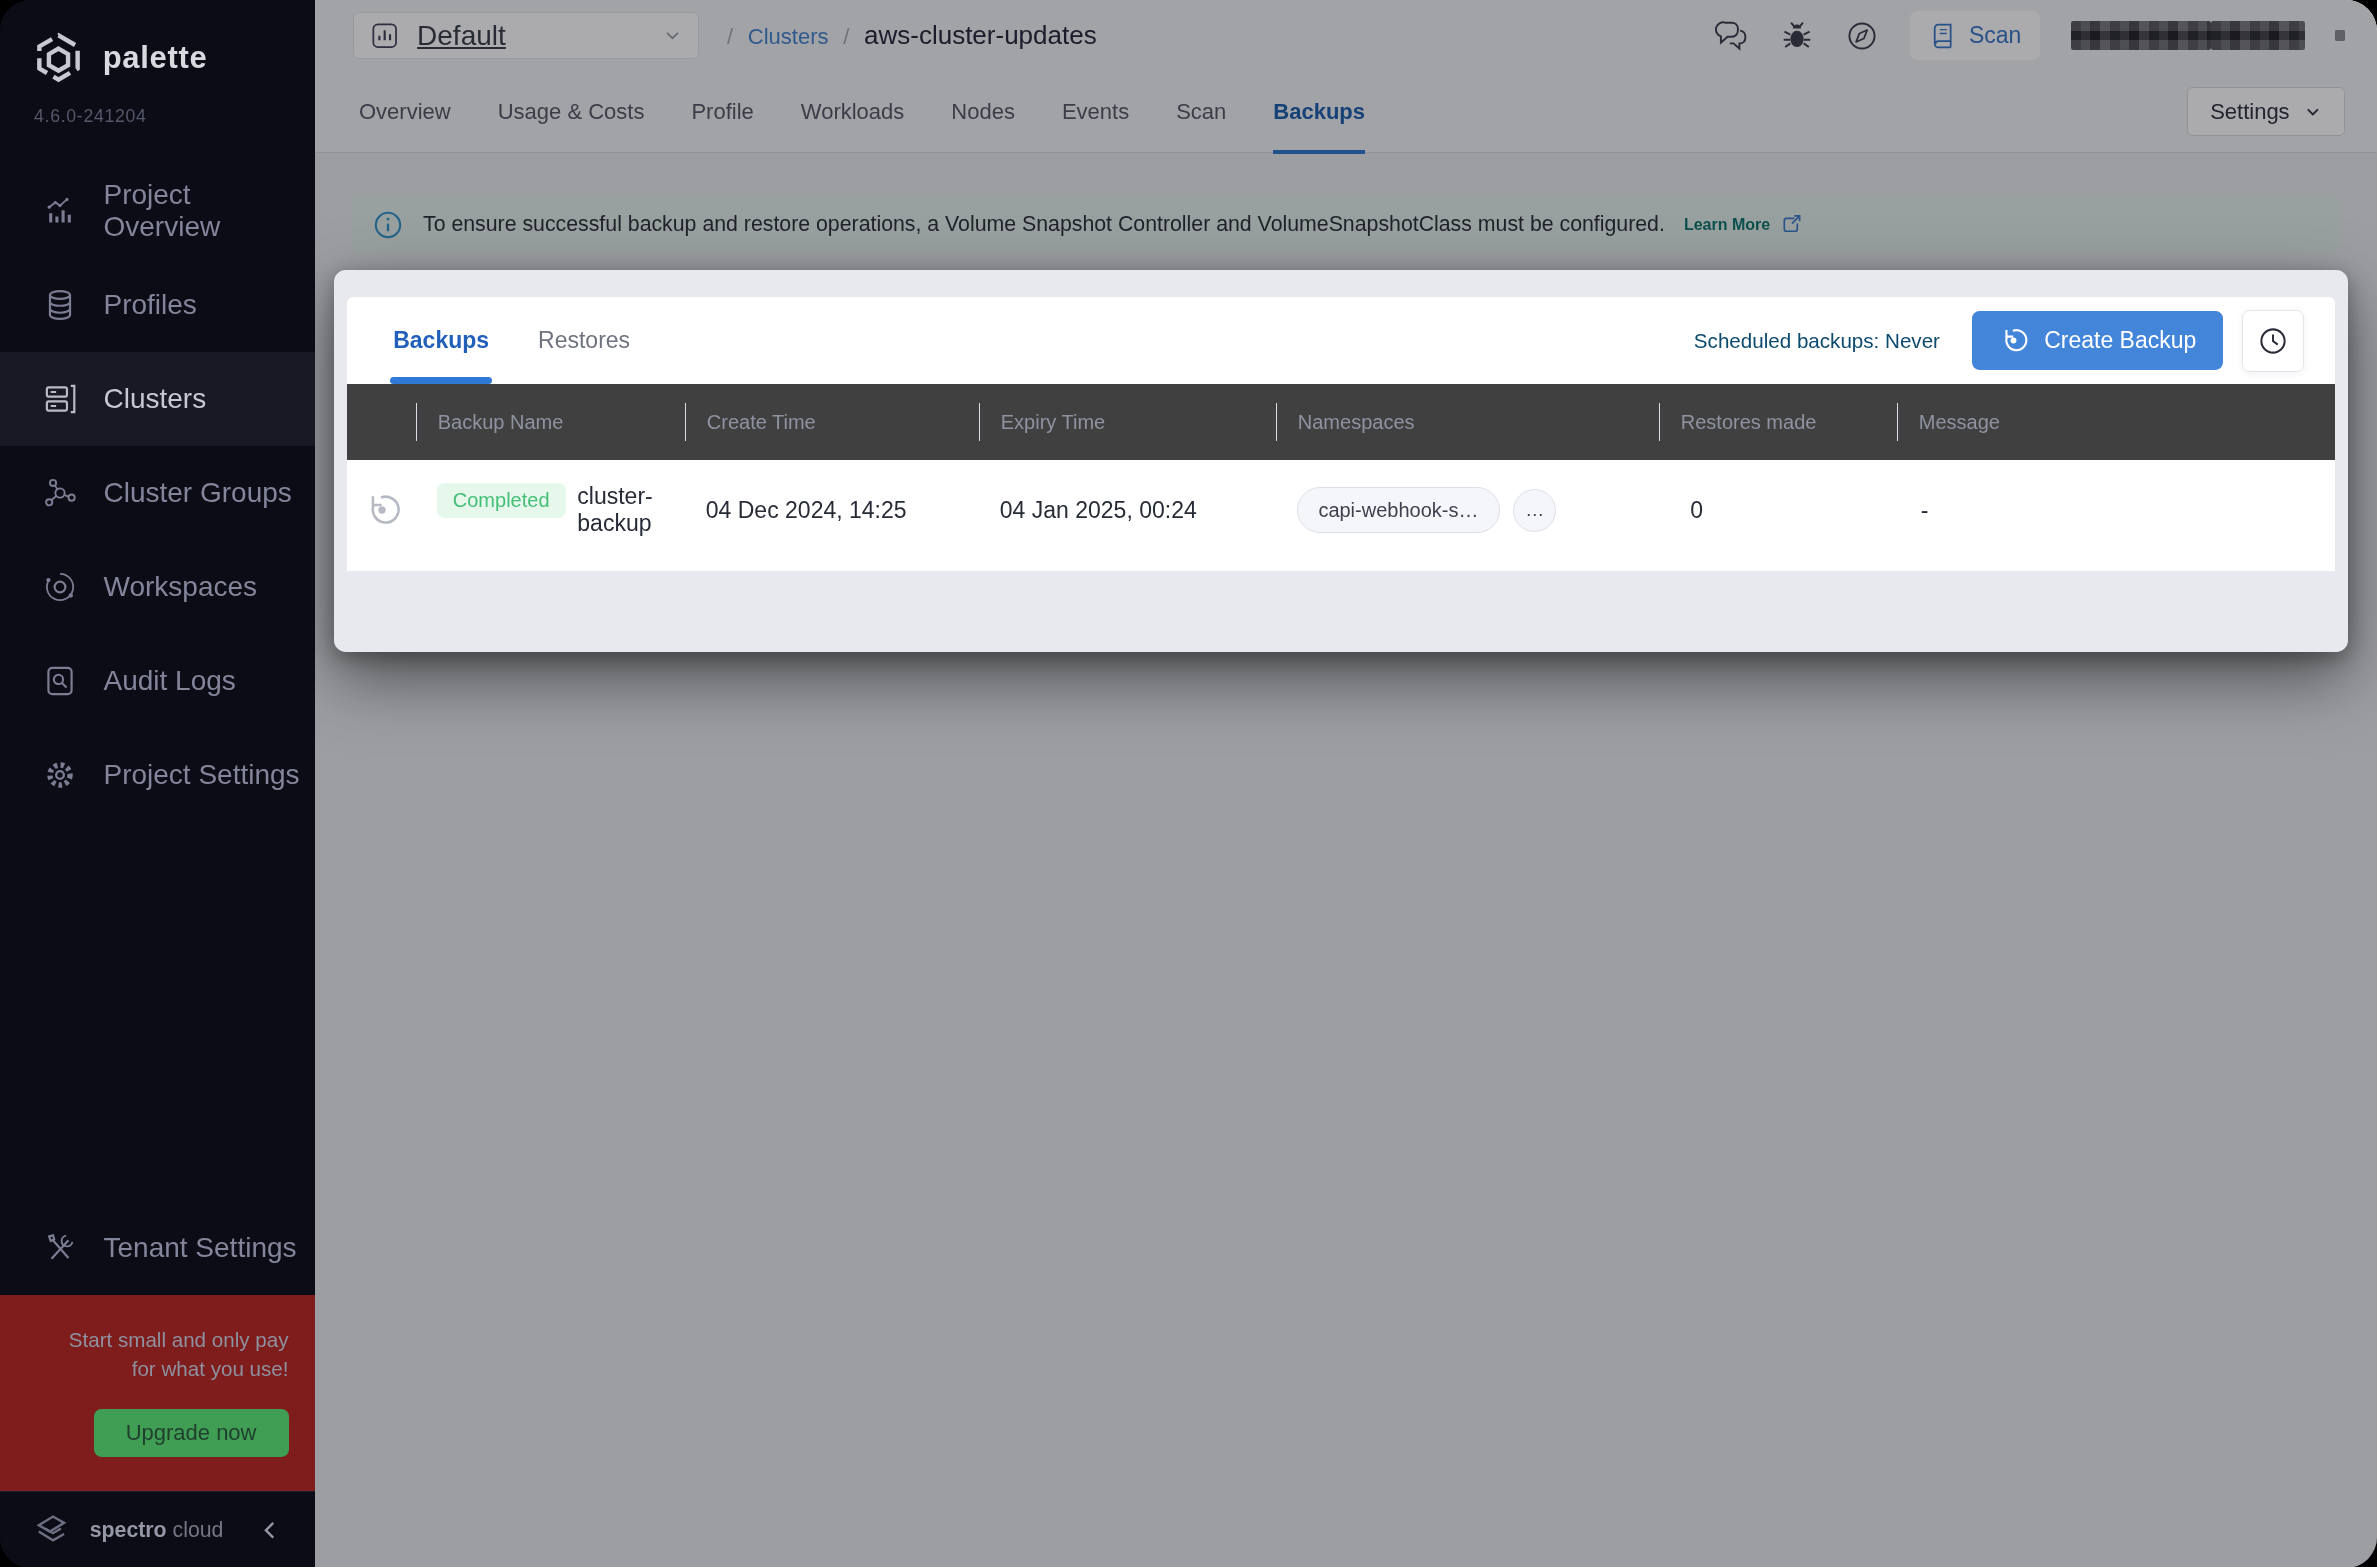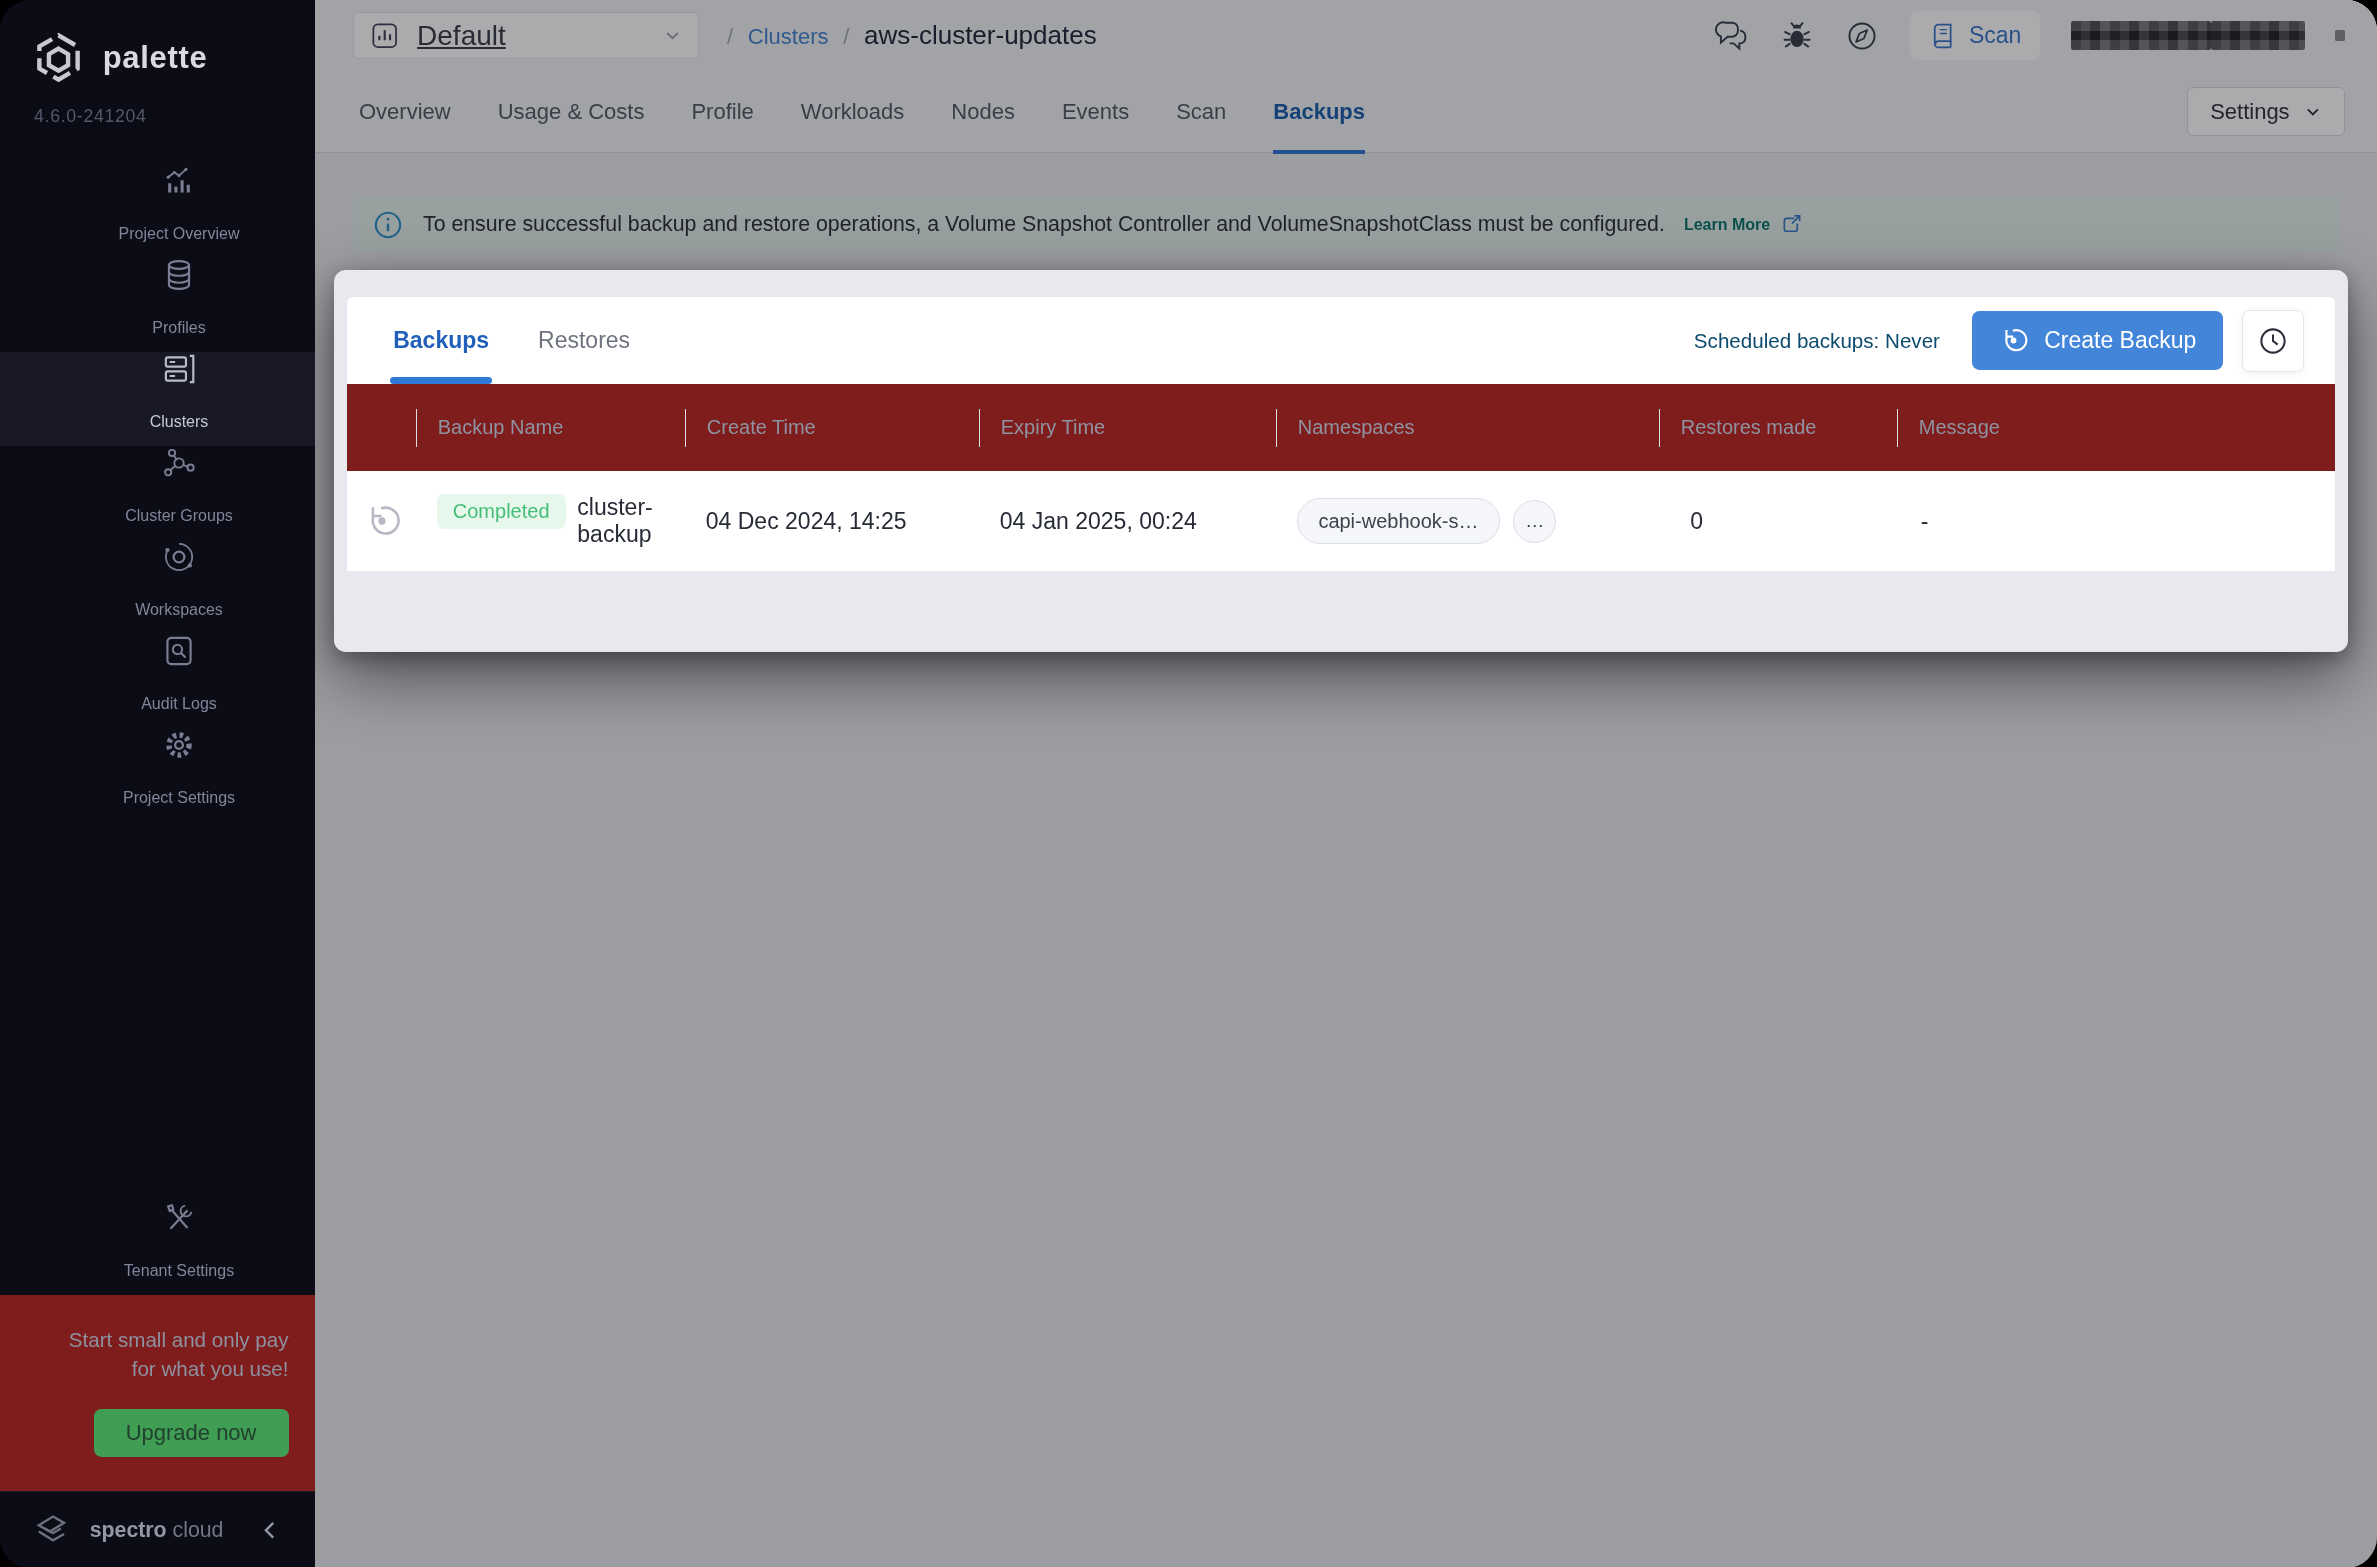--- a/index.html
+++ b/index.html
@@ -14,21 +14,21 @@
 
   
   .sidebar{ width:315px; min-width:315px; background:#0c0c17; display:flex;
     flex-direction:column; color:#83869a; position:relative; z-index:80; }
   .logo-row{ display:flex; align-items:center; gap:17.7px; padding:31px 0 0 32px; }
   .logo-mark{ width:53px; height:53px; color:#c7c8d2; }
   .brand{ font-size:31px; font-weight:700; color:#d9dae0; letter-spacing:0.7px; }
   .version{ padding:22px 8px 0 34px; font-size:17.7px; color:#55586a; letter-spacing:0.7px; }
   .nav{ margin-top:37px; }
   .nav-item{ height:94px; display:flex; align-items:center; gap:26.5px;
-    padding-left:43px; font-size:16px; color:#83869a; cursor:pointer;flex-direction:column; }
+    padding-left:43px; font-size:28px; color:#83869a; cursor:pointer; }
   .nav-item .ni{ width:34px; height:34px; color:#7b7e92; flex:none; }
   .nav-item.active{ background:#191926; color:#c6c9d4; }
   .nav-item.active .ni{ color:#b9bcc8; }
   .side-spacer{ flex:1; }
   .promo{ background:#7f1d1d; padding:31px 26.5px 34px; text-align:right; }
   .promo-line{ font-size:20.6px; color:#8e91a0; line-height:1.4; }
   .upgrade-btn{ display:inline-block; margin-top:25px; background:#3f9e53; color:#21402e;
     font-size:22px; font-weight:500; padding:11px 32px; border-radius:7.4px; cursor:pointer; }
   .side-footer{ height:77px; border-top:0.7px solid #1d1d2b; background:#0c0c17;
     display:flex; align-items:center; gap:17.7px; padding:0 34px; }
@@ -102,21 +102,21 @@
   .create-btn{ margin-left:32px; height:59px; background:#4385d9; color:#fff;
     border-radius:7.4px; display:flex; align-items:center; gap:14.7px; padding:0 26.5px;
     font-size:23px; cursor:pointer; }
   .create-btn .ri{ width:31px; height:31px; color:#fff; }
   .clock-btn{ margin-left:19px; width:62px; height:62px; background:#fff;
     border:0.7px solid #e3e5eb; border-radius:7.4px; display:flex; align-items:center;
     justify-content:center; box-shadow:0 1.5px 5.9px rgba(20,30,60,.06); cursor:pointer; }
   .clock-btn .ci{ width:32px; height:32px; color:#2c2f3a; }
 
   .tgrid{ display:grid; grid-template-columns:69px 269px 294px 297px 383px 238px 1fr; }
-  .thead{ height:87px; background:#7f1d1d; align-items:center; }
+  .thead{ height:76px; background:#404040; align-items:center; }
   .th{ display:flex; align-items:center; height:38px; padding-left:20.6px;
     font-size:20px; color:#8f93a1; border-left:0.7px solid #dadde5; }
   .th.first{ border-left:none; }
   .trow{ height:100px; background:#fff; align-items:center; }
   .td{ display:flex; align-items:center; font-size:23px; color:#272b36; padding-left:20.6px; }
   .td-icon{ justify-content:center; padding-left:0; }
   .row-restore{ width:40px; height:40px; color:#b6b9c4; cursor:pointer; }
   .td-name{ flex-direction:row; align-items:flex-start; justify-content:center; gap:11.8px; }
   .badge-done{ background:#e6f8ec; color:#45bf77; font-size:20px; padding:5.9px 16px;
     border-radius:7.4px; }

